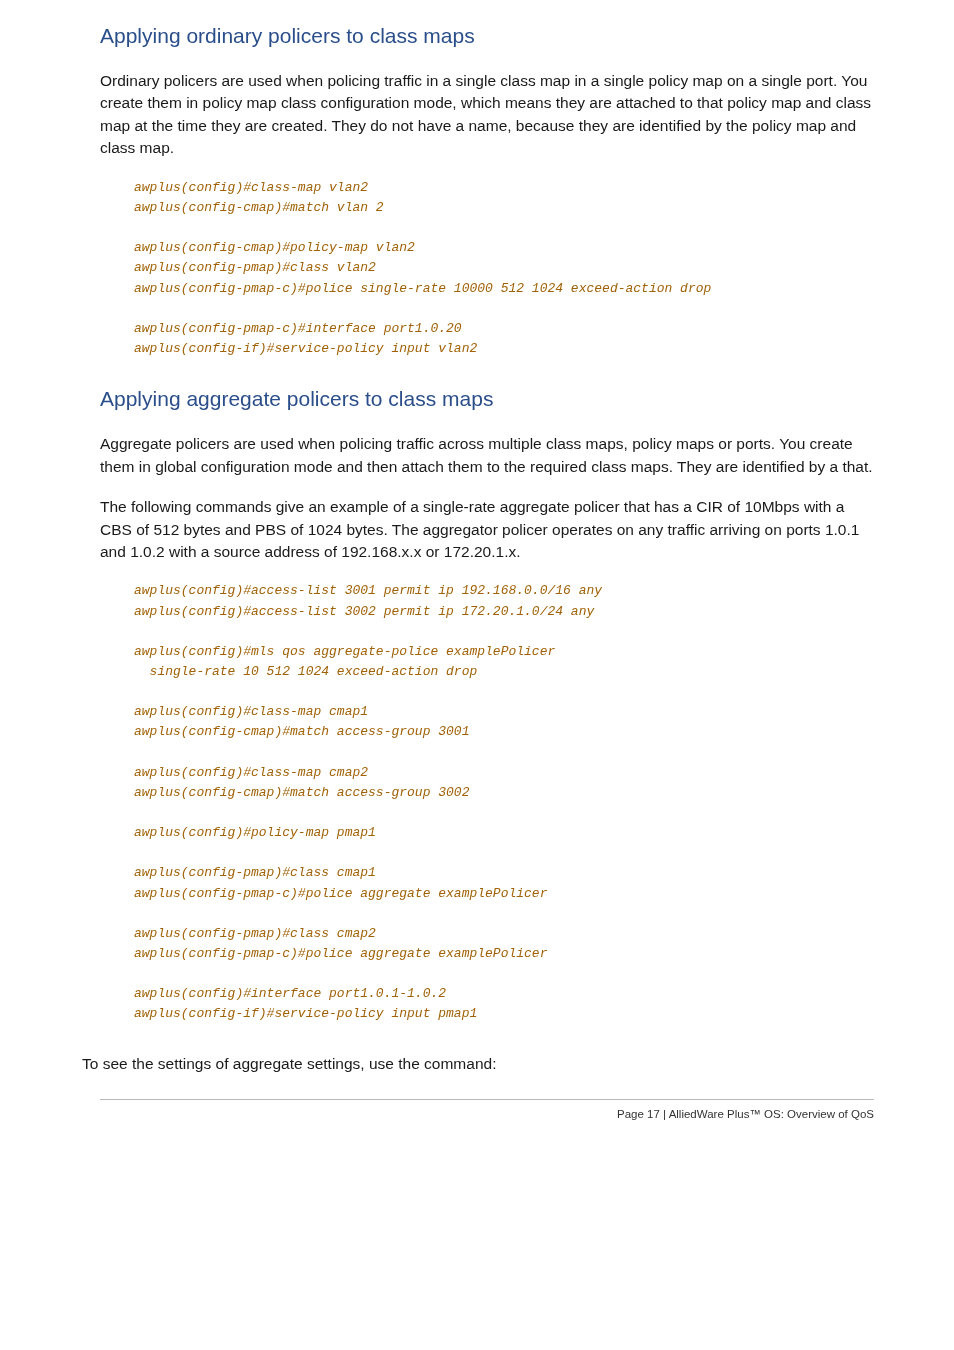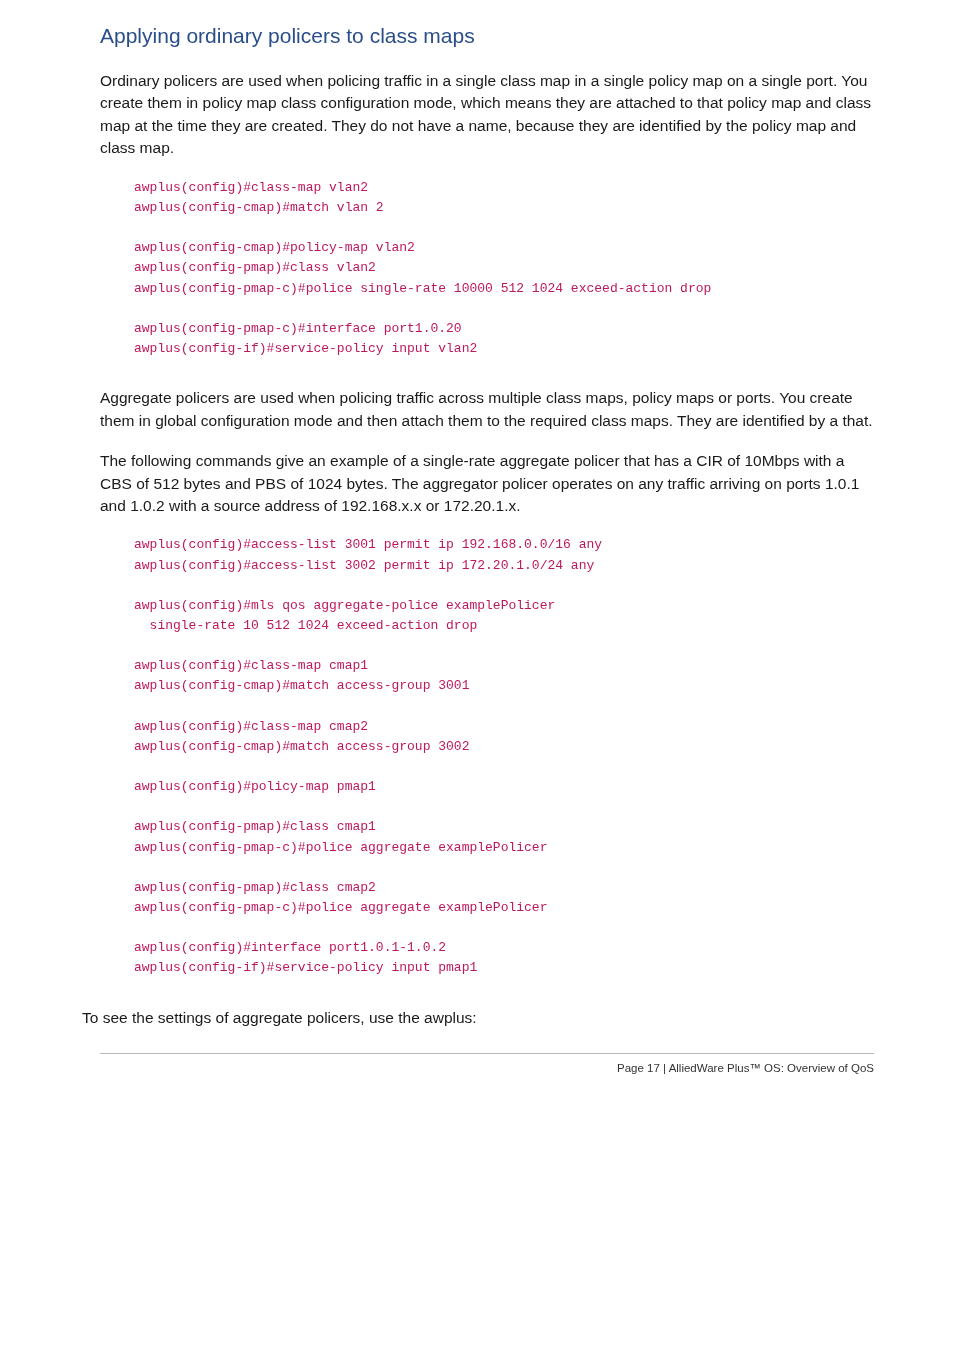--- a/index.html
+++ b/index.html
@@ -26,22 +26,23 @@
     font-size: 15.5px;
     line-height: 1.45;
     margin: 0 0 18px 0;
     color: #1a1a1a;
   }
   .code-block {
     font-family: "Courier New", Courier, monospace;
     font-size: 13px;
     line-height: 1.55;
     white-space: pre;
-    color: #be185d;
+    color: #a16207;
     margin: 6px 0 28px 34px;
+    font-style: italic;
   }
   .footer-rule {
     border: none;
     border-top: 1px solid #b8b8b8;
     margin: 24px 0 8px 0;
   }
   .footer-text {
     font-size: 11.5px;
     color: #333;
     margin: 0;
@@ -61,20 +62,21 @@
   <div class="code-block">awplus(config)#class-map vlan2
 awplus(config-cmap)#match vlan 2
 
 awplus(config-cmap)#policy-map vlan2
 awplus(config-pmap)#class vlan2
 awplus(config-pmap-c)#police single-rate 10000 512 1024 exceed-action drop
 
 awplus(config-pmap-c)#interface port1.0.20
 awplus(config-if)#service-policy input vlan2</div>
 
+  <h2 class="heading">Applying aggregate policers to class maps</h2>
 
   <p class="para">Aggregate policers are used when policing traffic across multiple class maps, policy maps or ports. You create them in global configuration mode and then attach them to the required class maps. They are identified by a that.</p>
 
   <p class="para">The following commands give an example of a single-rate aggregate policer that has a CIR of 10Mbps with a CBS of 512 bytes and PBS of 1024 bytes. The aggregator policer operates on any traffic arriving on ports 1.0.1 and 1.0.2 with a source address of 192.168.x.x or 172.20.1.x.</p>
 
   <div class="code-block">awplus(config)#access-list 3001 permit ip 192.168.0.0/16 any
 awplus(config)#access-list 3002 permit ip 172.20.1.0/24 any
 
 awplus(config)#mls qos aggregate-police examplePolicer
   single-rate 10 512 1024 exceed-action drop
@@ -89,19 +91,19 @@
 
 awplus(config-pmap)#class cmap1
 awplus(config-pmap-c)#police aggregate examplePolicer
 
 awplus(config-pmap)#class cmap2
 awplus(config-pmap-c)#police aggregate examplePolicer
 
 awplus(config)#interface port1.0.1-1.0.2
 awplus(config-if)#service-policy input pmap1</div>
 
-  <p class="para" style="margin-left:-18px;">To see the settings of aggregate policers, use the awplus:</p>
+  <p class="para" style="margin-left:-18px;">To see the settings of aggregate settings, use the command:</p>
 
 
   <hr class="footer-rule">
   <p class="footer-text">Page 17 | AlliedWare Plus™ OS: Overview of QoS</p>
 
 </div>
 
 </body></html>

